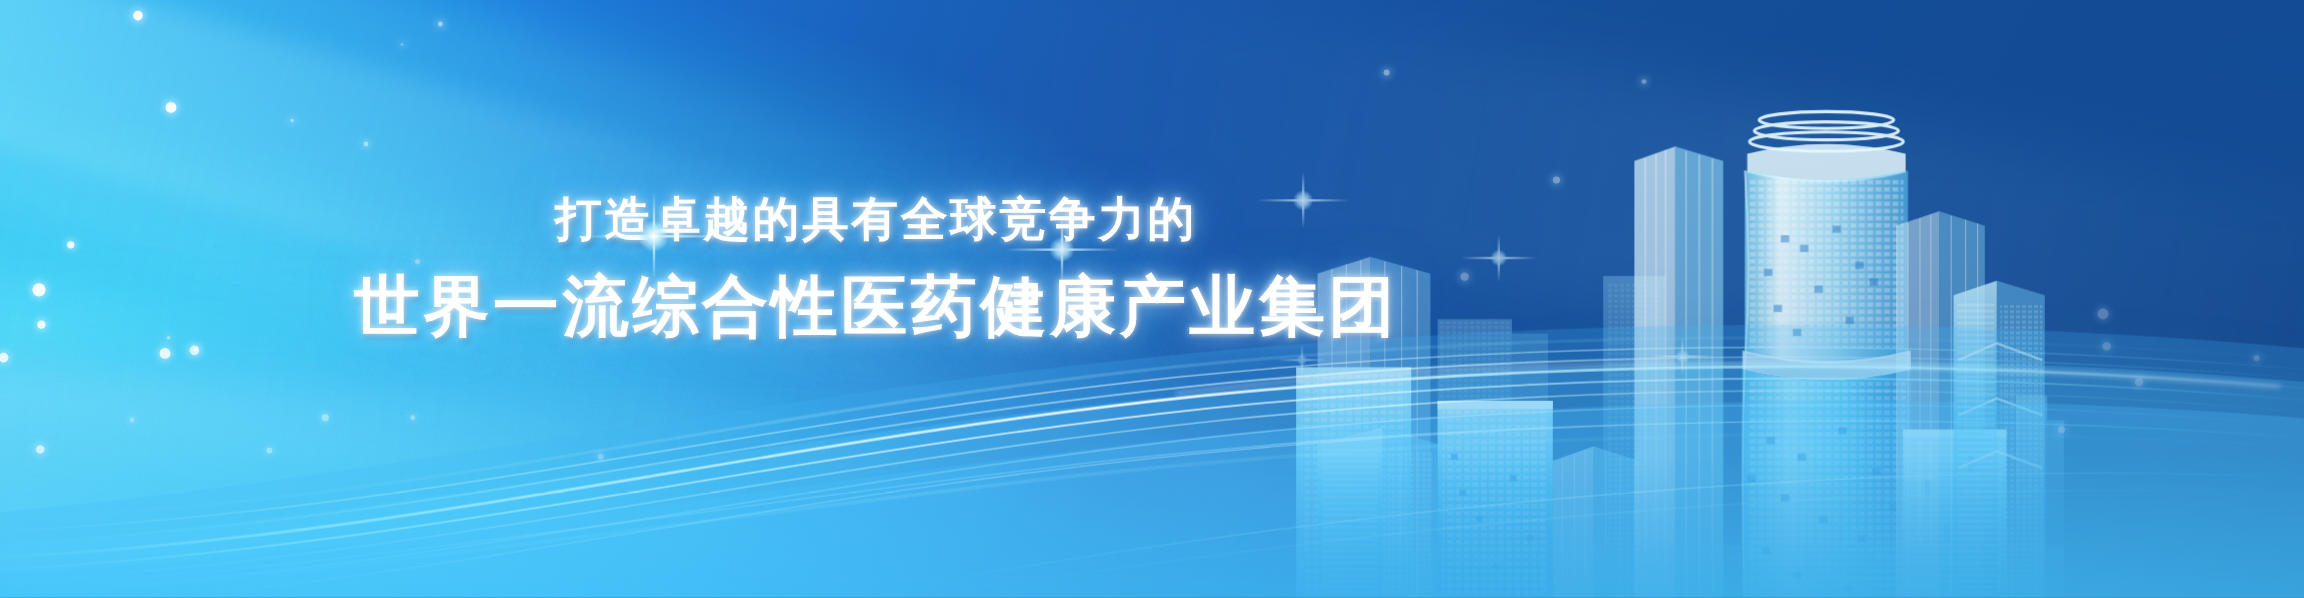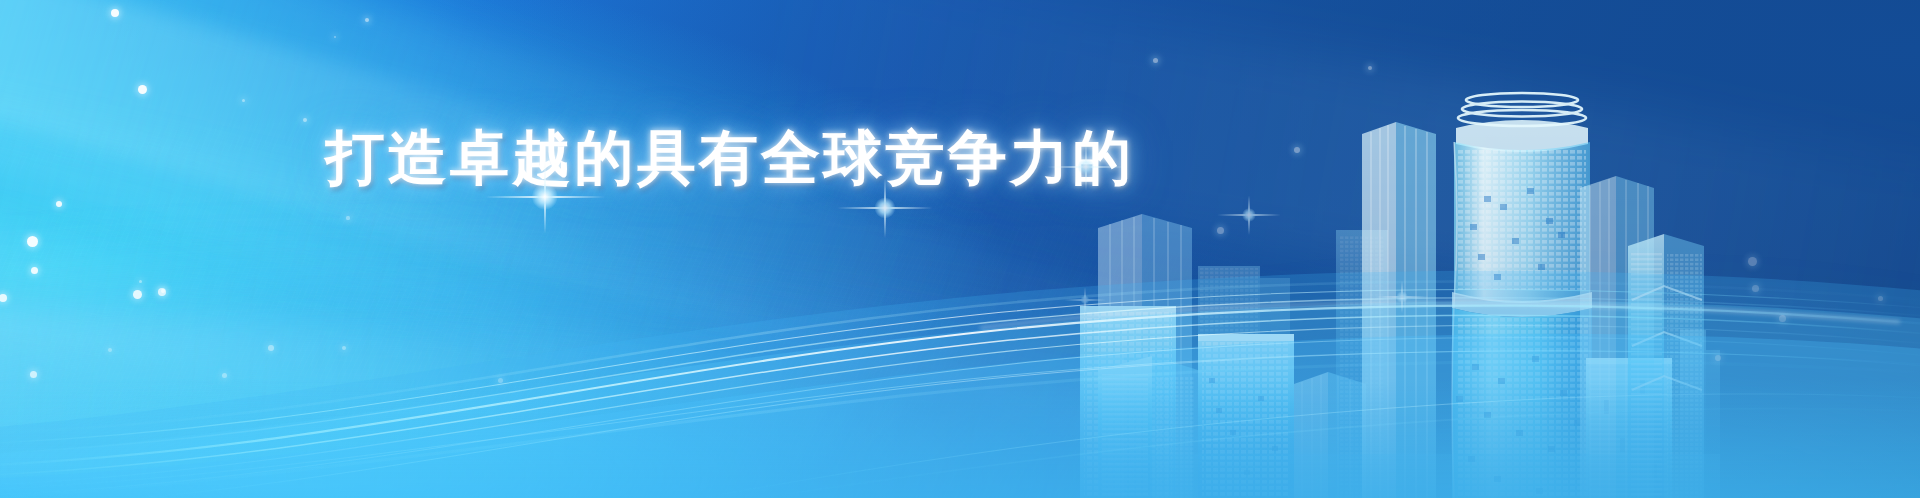--- a/index.html
+++ b/index.html
@@ -76,21 +76,21 @@
     color:#ffffff;
     font-weight:700;
     letter-spacing:.055em;
     white-space:nowrap;
     text-shadow:
       0 0 6px rgba(255,255,255,.85),
       0 0 18px rgba(170,225,255,.75),
       0 0 38px rgba(110,190,255,.55),
       2px 3px 5px rgba(10,50,110,.55);
   }
-  .line1{ font-size:59px; line-height:70px; }
+  .line1{ font-size:39px; line-height:70px;margin-top:25px; }
   .line2{ font-size:55px; line-height:74px; }
 
   
   .flare{ position:absolute; pointer-events:none; z-index:7; }
   .flare i{ position:absolute; left:50%; top:50%; transform:translate(-50%,-50%);
             background:#ffffff; border-radius:2px; }
   .flare .h{ height:2px; border-radius:2px;
              background:linear-gradient(90deg,rgba(255,255,255,0),#eafaff 50%,rgba(255,255,255,0)); }
   .flare .v{ width:2px; border-radius:2px;
              background:linear-gradient(180deg,rgba(255,255,255,0),#eafaff 50%,rgba(255,255,255,0)); }
@@ -438,15 +438,16 @@
       </div>
       <div class="flare" style="left: 1085px; top: 300px; width: 0px; height: 0px; opacity: 0.4;">
         <i class="h" style="width: 42px;"></i>
         <i class="v" style="height: 26.04px;"></i>
         <i class="core" style="width: 9.24px; height: 9.24px;"></i>
       </div>
     </div>
 
   <div class="headline">
     <span class="line line1">打造卓越的具有全球竞争力的</span>
+    <span class="line line2">世界一流综合性医药健康产业集团</span>
   </div>
 
 </div>
 
 </body></html>

